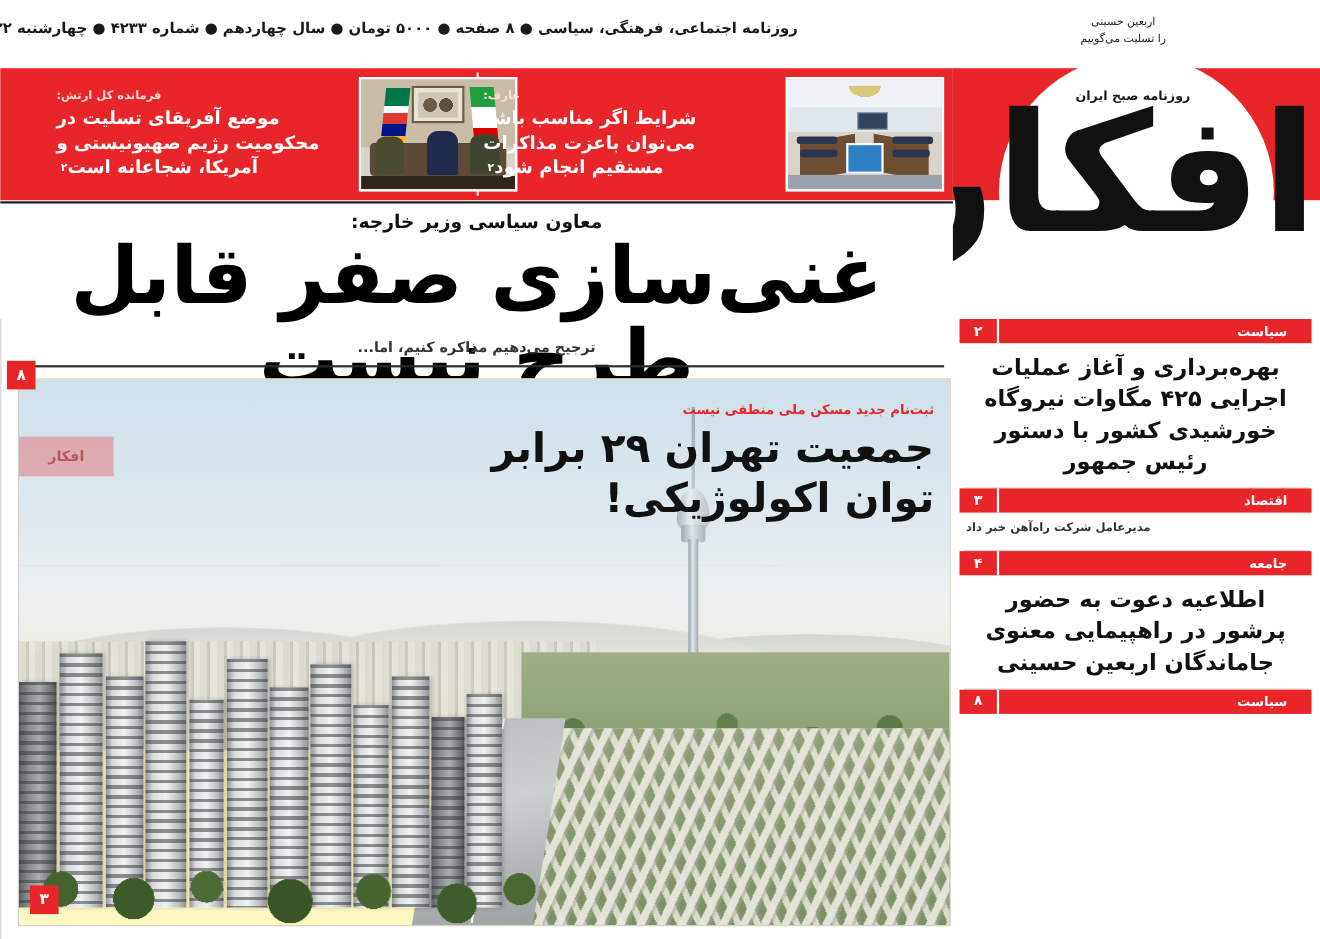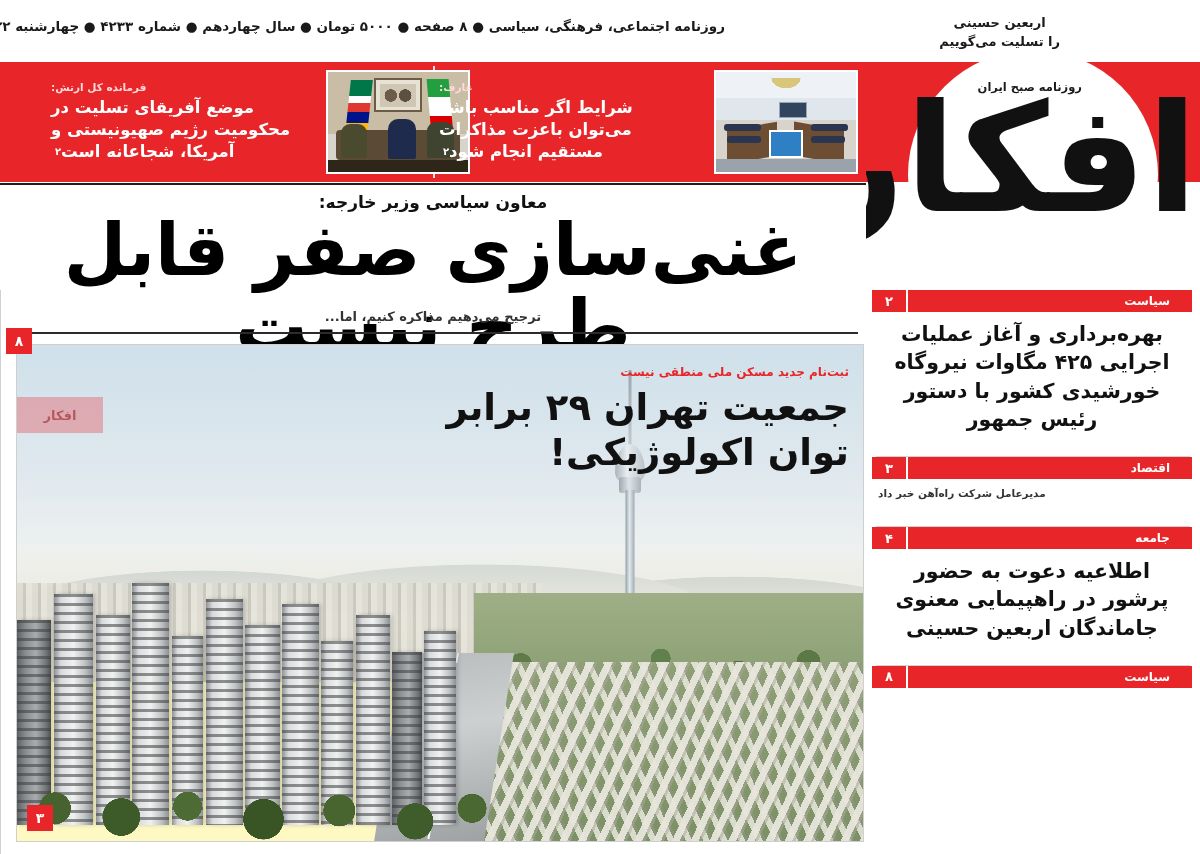--- a/index.html
+++ b/index.html
@@ -21,21 +21,21 @@
   .masthead-line{
     position:absolute;right:340px;top:18px;width:630px;
     text-align:center;
     font-size:13.5px;font-weight:bold;color:#1a1a1a;
     direction:rtl;white-space:nowrap;letter-spacing:-0.2px;
   }
 
   .arbaeen{
     position:absolute;right:140px;top:14px;
     text-align:center;direction:rtl;
-    font-size:13px;font-weight:bold;line-height:1.45;color:#1a1a1a;
+    font-size:10px;font-weight:normal;line-height:1.45;color:#1a1a1a;
   }
 
   
   .redrow{
     position:absolute;left:0;top:62px;width:866px;height:120px;
     background:#e8262a;
   }
   .redrow .divider{
     position:absolute;top:4px;bottom:4px;left:433px;width:2px;background:#fff;opacity:.85;
   }
@@ -250,21 +250,21 @@
     position:relative;height:22px;background:#e8262a;margin:0 8px 0 6px;
     display:flex;align-items:center;justify-content:flex-start;direction:rtl;
   }
   .side-bar .label{
     color:#fff;font-size:12px;font-weight:bold;padding-right:22px;letter-spacing:.5px;
   }
   .side-bar .pgbox{
     position:absolute;left:0;top:0;bottom:0;width:34px;border-right:2px solid #fff;
     display:flex;align-items:center;justify-content:center;color:#fff;font-size:13px;font-weight:bold;
   }
-  .side-body{padding:8px 14px 23px 12px;direction:rtl;text-align:right;}
+  .side-body{padding:8px 14px 10px 12px;direction:rtl;text-align:right;}
   .side-kicker{font-size:10.5px;font-weight:bold;color:#333;margin-bottom:4px;text-align:left;direction:rtl;}
   .side-head{font-size:20.5px;font-weight:bold;color:#111;line-height:1.38;letter-spacing:-.6px;text-align:center;direction:rtl;}
   .side-rule{height:1px;background:#d3d3d3;margin:0 10px;}
   .side-vline{position:absolute;left:0;top:290px;width:1px;height:564px;background:#d0d0d0;}
 
   .hr-black{position:absolute;left:0;top:183px;width:866px;height:2px;background:#1d1d1d;}
 </style>
 </head>
 <body>
 

